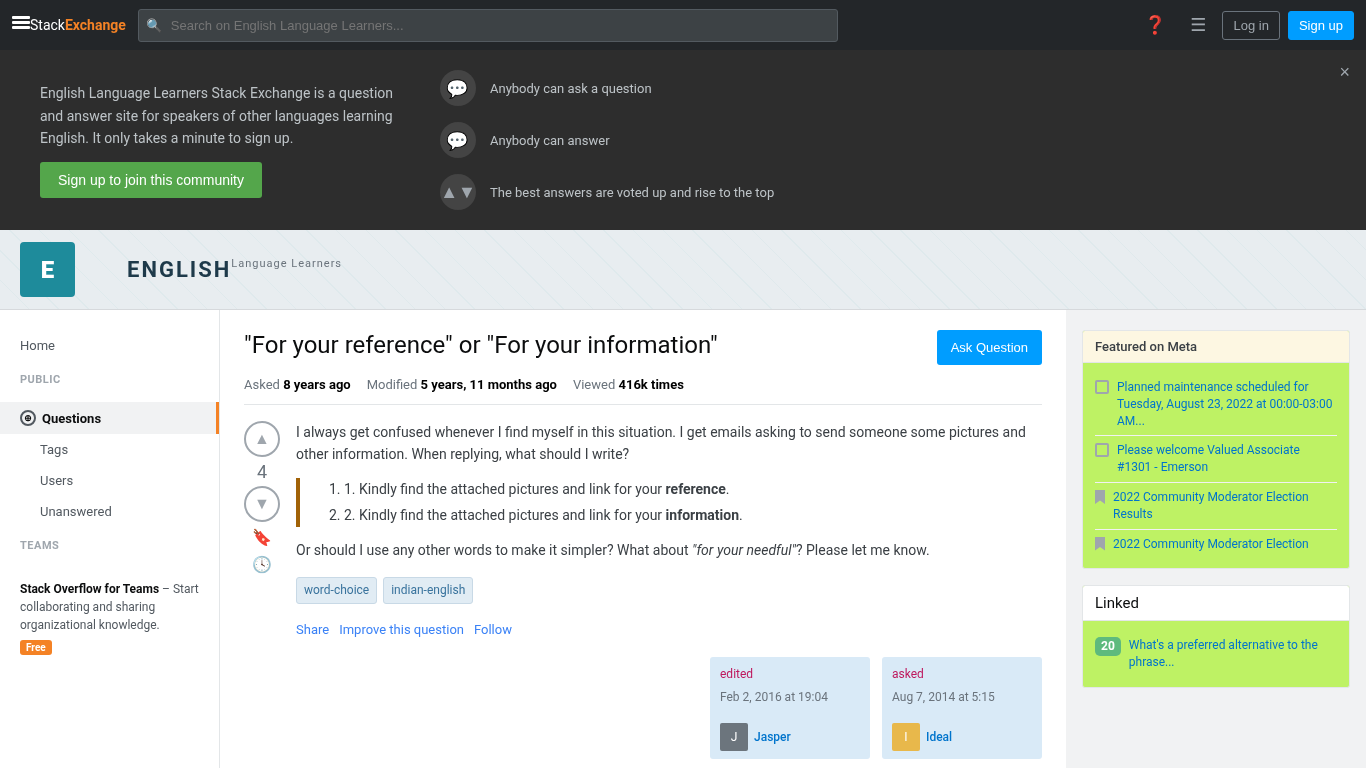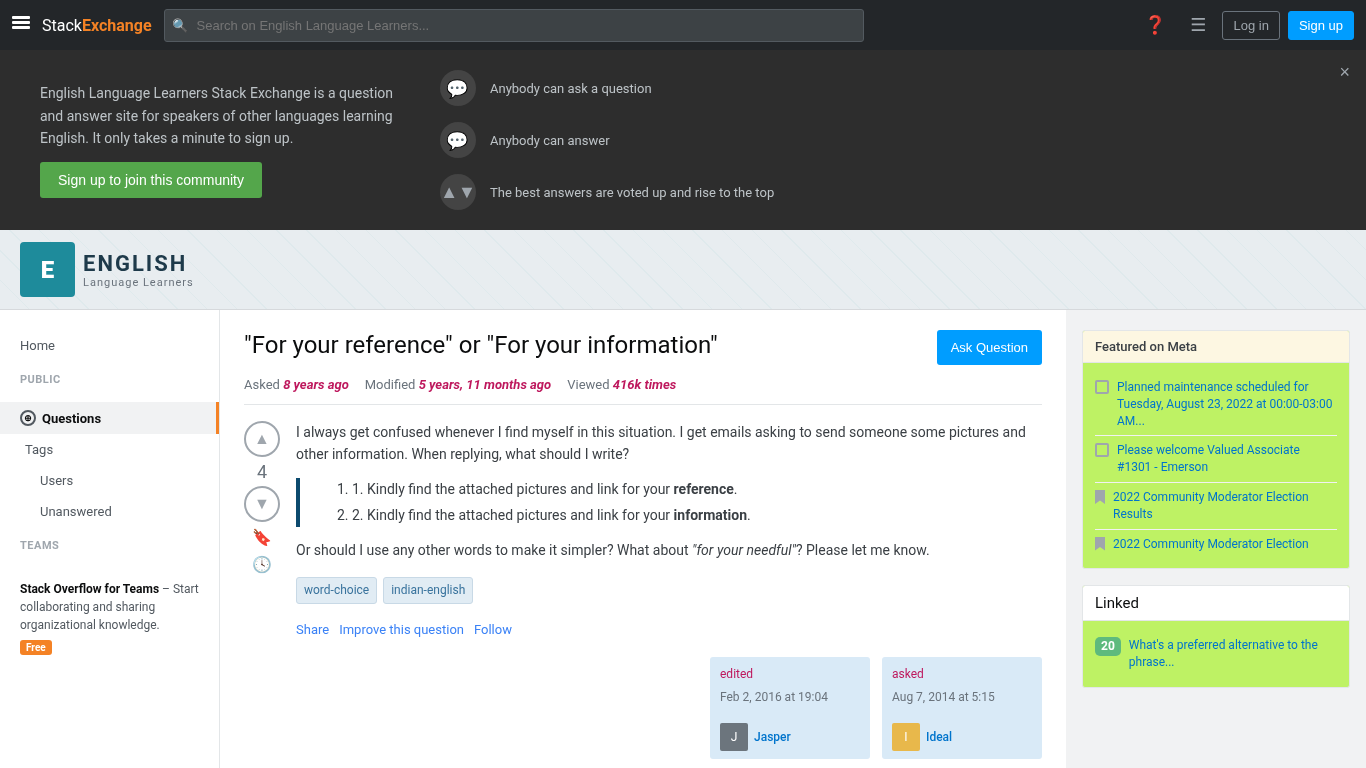--- a/index.html
+++ b/index.html
@@ -12,23 +12,23 @@
       display: flex;
       align-items: center;
       padding: 0 12px;
       gap: 12px;
       position: relative;
       z-index: 100;
     }
     .topnav-brand {
       display: flex;
       align-items: center;
-      gap: 12px;
+      gap: 0;
       color: #fff;
-      font-size: 16px;
+      font-size: 14px;
       white-space: nowrap;
     }
     .topnav-brand .stack-icon {
       width: 18px;
       height: 18px;
       display: flex;
       flex-direction: column;
       gap: 2px;
     }
     .topnav-brand .stack-icon span {
@@ -185,21 +185,22 @@
       border-radius: 4px;
       display: flex;
       align-items: center;
       justify-content: center;
       color: #fff;
       font-size: 24px;
       font-weight: 900;
     }
     .site-logo-text {
       display: flex;
-      flex-direction: column;
+      flex-direction: row;
+      margin-left: 44px;
     }
     .site-logo-main {
       font-size: 22px;
       font-weight: 700;
       color: #1e3a4a;
       letter-spacing: 2px;
       text-transform: uppercase;
     }
     .site-logo-sub {
       font-size: 11px;
@@ -312,21 +313,21 @@
 
     .question-meta {
       display: flex;
       gap: 16px;
       font-size: 13px;
       color: #6a737c;
       border-bottom: 1px solid #e3e6e8;
       padding-bottom: 12px;
       margin-bottom: 16px;
     }
-    .question-meta span strong { color: #be185d; font-style: italic; }
+    .question-meta span strong { color: #000000; }
 
     
     .question-body {
       display: flex;
       gap: 16px;
     }
     .vote-column {
       display: flex;
       flex-direction: column;
       align-items: center;
@@ -364,23 +365,23 @@
       flex: 1;
       line-height: 1.6;
       color: #3b4045;
       font-size: 14px;
     }
     .post-content ol {
       margin: 12px 0 12px 24px;
     }
     .post-content li { margin-bottom: 4px; }
     .blockquote-bar {
-      border-left: 4px solid #0c4a6e;
+      border-left: 4px solid #a16207;
       margin: 12px 0;
-      padding-left: 28px;
+      padding-left: 20px;
     }
     .tags-row {
       display: flex;
       gap: 6px;
       margin-top: 16px;
     }
     .tag {
       background: #e1ecf4;
       color: #39739d;
       border: 1px solid #c8d9e6;
@@ -570,21 +571,21 @@
 
 <div class="main-layout">
 
   <aside class="sidebar">
     <div class="sidebar-item">Home</div>
     <div class="sidebar-section-label">PUBLIC</div>
     <div class="sidebar-item active">
       <span class="sidebar-globe">⊕</span>
       <span>Questions</span>
     </div>
-    <div class="sidebar-item" style="padding-left:25px">Tags</div>
+    <div class="sidebar-item" style="padding-left:40px">Tags</div>
     <div class="sidebar-item" style="padding-left:40px">Users</div>
     <div class="sidebar-item" style="padding-left:40px">Unanswered</div>
 
     <div class="sidebar-section-label">TEAMS</div>
     <div class="sidebar-teams">
       <p class="sidebar-teams-text">
         <strong>Stack Overflow for Teams</strong>
         <span> – Start collaborating and sharing organizational knowledge.</span>
       </p>
       <span class="sidebar-free-badge">Free</span>

